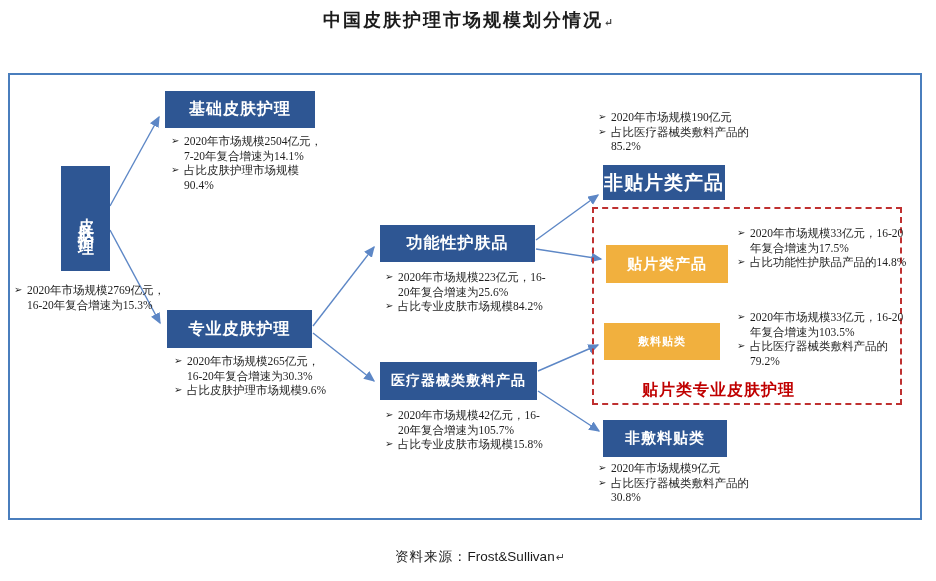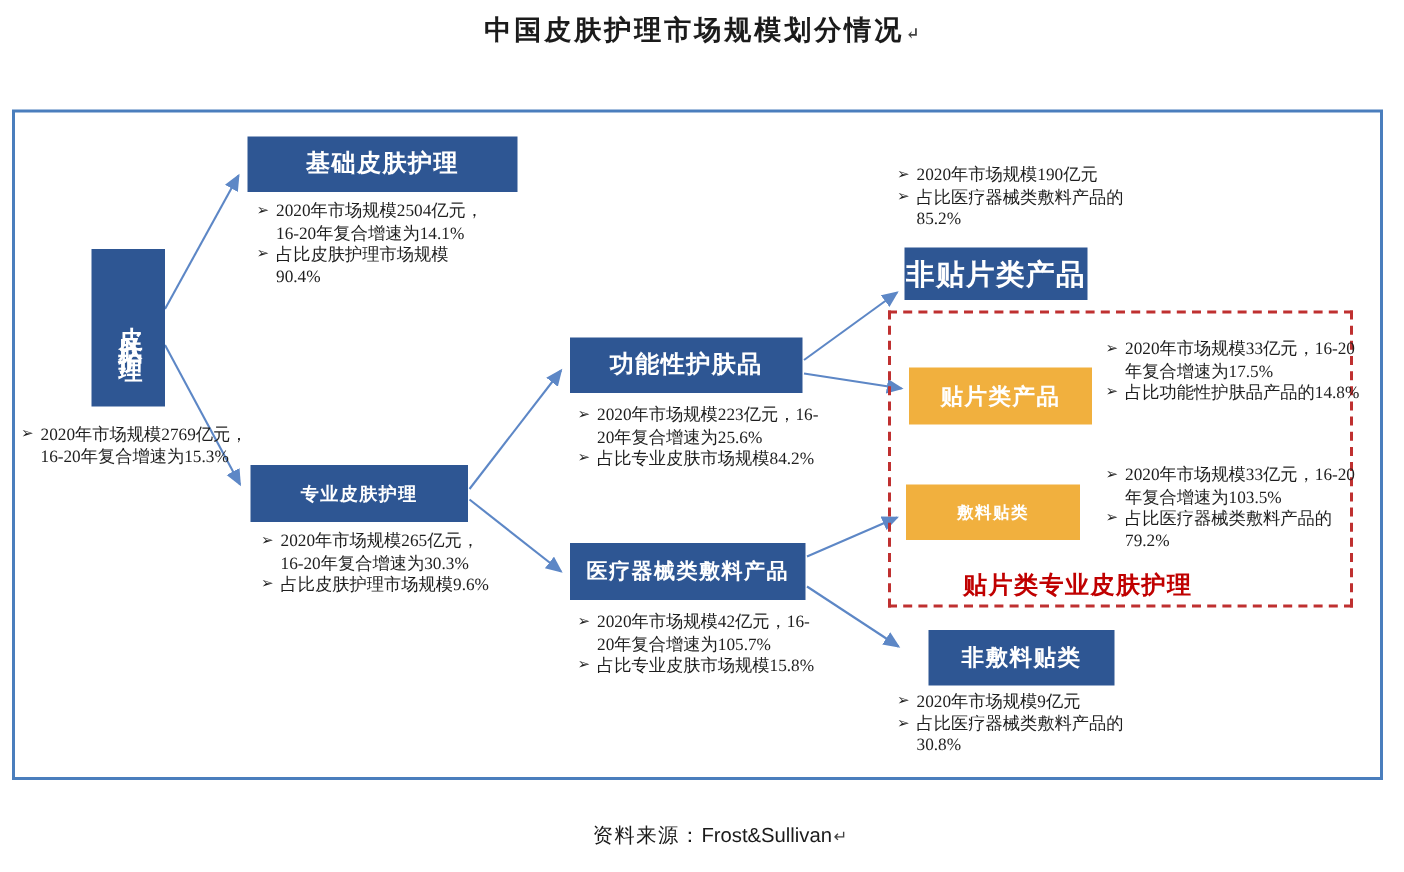--- a/index.html
+++ b/index.html
@@ -84,35 +84,35 @@
   <div class="nodebox blue vertical" style="left:61px;top:166px;width:49px;height:105px;">
     <span>皮肤护理</span>
   </div>
   <div class="note" style="left:14px;top:283px;width:152px;">
     <div class="note-line">
         <span class="bullet">➢</span>
         <span class="nt">2020年市场规模2769亿元，16-20年复合增速为15.3%</span>
       </div>
   </div>
 
-  <div class="nodebox blue" style="left:165px;top:91px;width:180px;height:37px;font-size:16px;">
+  <div class="nodebox blue" style="left:165px;top:91px;width:150px;height:37px;font-size:16px;">
     <span>基础皮肤护理</span>
   </div>
   <div class="note" style="left:171px;top:134px;width:156px;">
     <div class="note-line">
         <span class="bullet">➢</span>
-        <span class="nt">2020年市场规模2504亿元，16-20年复合增速为14.1%</span>
+        <span class="nt">2020年市场规模2504亿元，7-20年复合增速为14.1%</span>
       </div>
     <div class="note-line">
         <span class="bullet">➢</span>
         <span class="nt">占比皮肤护理市场规模90.4%</span>
       </div>
   </div>
 
-  <div class="nodebox blue" style="left:167px;top:310px;width:145px;height:38px;font-size:12px;">
+  <div class="nodebox blue" style="left:167px;top:310px;width:145px;height:38px;font-size:16px;">
     <span>专业皮肤护理</span>
   </div>
   <div class="note" style="left:174px;top:354px;width:156px;">
     <div class="note-line">
         <span class="bullet">➢</span>
         <span class="nt">2020年市场规模265亿元，16-20年复合增速为30.3%</span>
       </div>
     <div class="note-line">
         <span class="bullet">➢</span>
         <span class="nt">占比皮肤护理市场规模9.6%</span>
@@ -186,21 +186,21 @@
     <div class="note-line">
         <span class="bullet">➢</span>
         <span class="nt">2020年市场规模33亿元，16-20年复合增速为103.5%</span>
       </div>
     <div class="note-line">
         <span class="bullet">➢</span>
         <span class="nt">占比医疗器械类敷料产品的79.2%</span>
       </div>
   </div>
 
-  <div class="nodebox blue" style="left:603px;top:420px;width:124px;height:37px;font-size:15px;margin-left:16px;">
+  <div class="nodebox blue" style="left:603px;top:420px;width:124px;height:37px;font-size:15px;">
     <span>非敷料贴类</span>
   </div>
   <div class="note" style="left:598px;top:461px;width:240px;">
     <div class="note-line">
         <span class="bullet">➢</span>
         <span class="nt">2020年市场规模9亿元</span>
       </div>
     <div class="note-line" style="width:172px;">
         <span class="bullet">➢</span>
         <span class="nt">占比医疗器械类敷料产品的30.8%</span>

